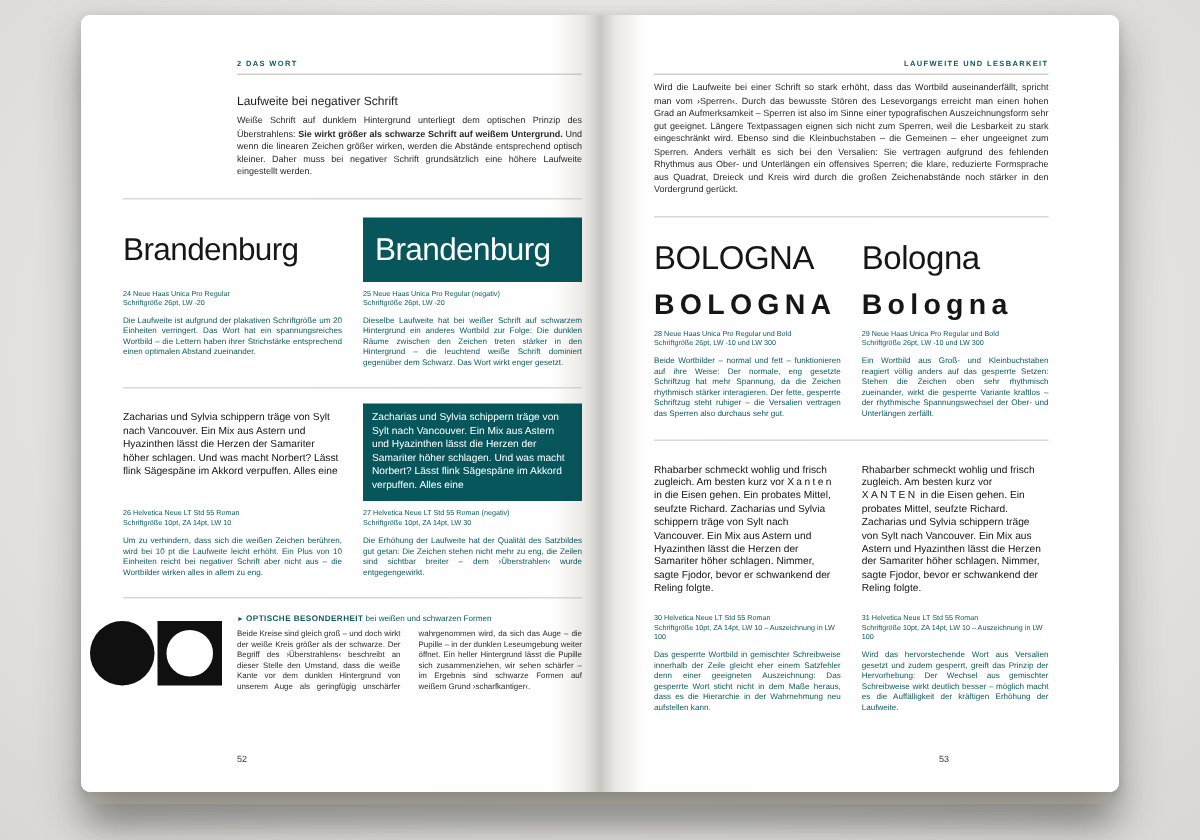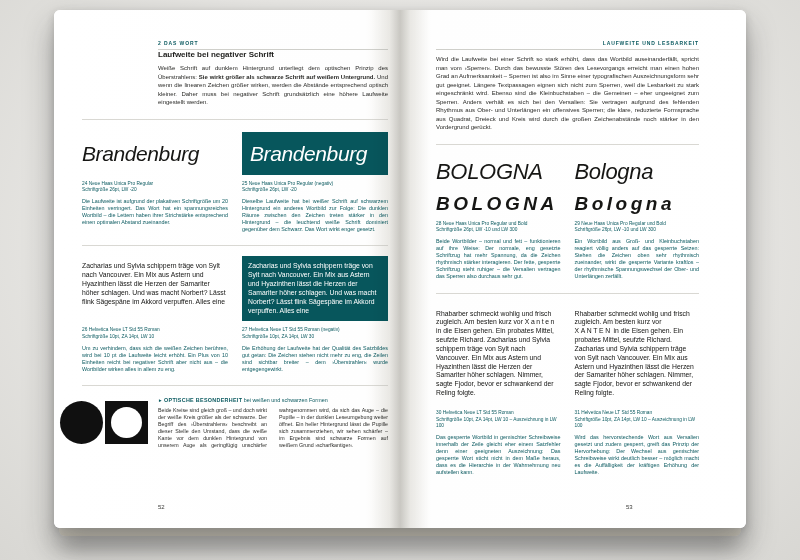--- a/index.html
+++ b/index.html
@@ -32,28 +32,28 @@
   .lp { margin:0 12px 0 28px; }
   .rp { margin:0 47px 0 36px; }
   .indent { margin-left:76px; }
 
   .runhead {
     font-size:5px; letter-spacing:.9px; font-weight:bold; text-transform:uppercase;
     color:#0b5a60; padding-bottom:3px; border-bottom:1px solid #cfcfca;
   }
   .runhead.right-al { text-align:right; }
 
-  .h-title { font-size:8px; font-weight:bold; color:#1c1c1a; }
+  .h-title { font-size:8px; font-weight:normal; margin-top:13px; color:#1c1c1a; }
   .intro { font-size:6px; line-height:1.42; text-align:justify; margin-top:5px; color:#2a2a27; }
 
   .rule { border-top:1px solid #d9d8d3; margin-top:12px; }
 
   .two-col { display:grid; grid-template-columns:1fr 1fr; column-gap:14px; align-items:stretch; }
 
-  .word-row { margin-top:12px;font-style:italic; }
+  .word-row { margin-top:12px; }
   .big-word { font-size:21px; letter-spacing:-.4px; white-space:nowrap; color:#161614; padding:10px 0 9px 0; }
   .big-word.neg { background:#07565c; color:#fff; padding:10px 8px 9px 8px; }
 
   .cap { margin-top:6px; font-size:4.8px; line-height:1.38; color:#0b5a60; }
   .note { margin-top:4px; font-size:5.4px; line-height:1.32; color:#0b5a60; text-align:justify; }
 
   .text-row { margin-top:10px; }
   .text-sample { font-size:6.8px; line-height:1.3; color:#141412; }
   .text-cell-pos { padding:6px 0; }
   .text-cell-neg { background:#07565c; color:#fff; padding:6px; }

